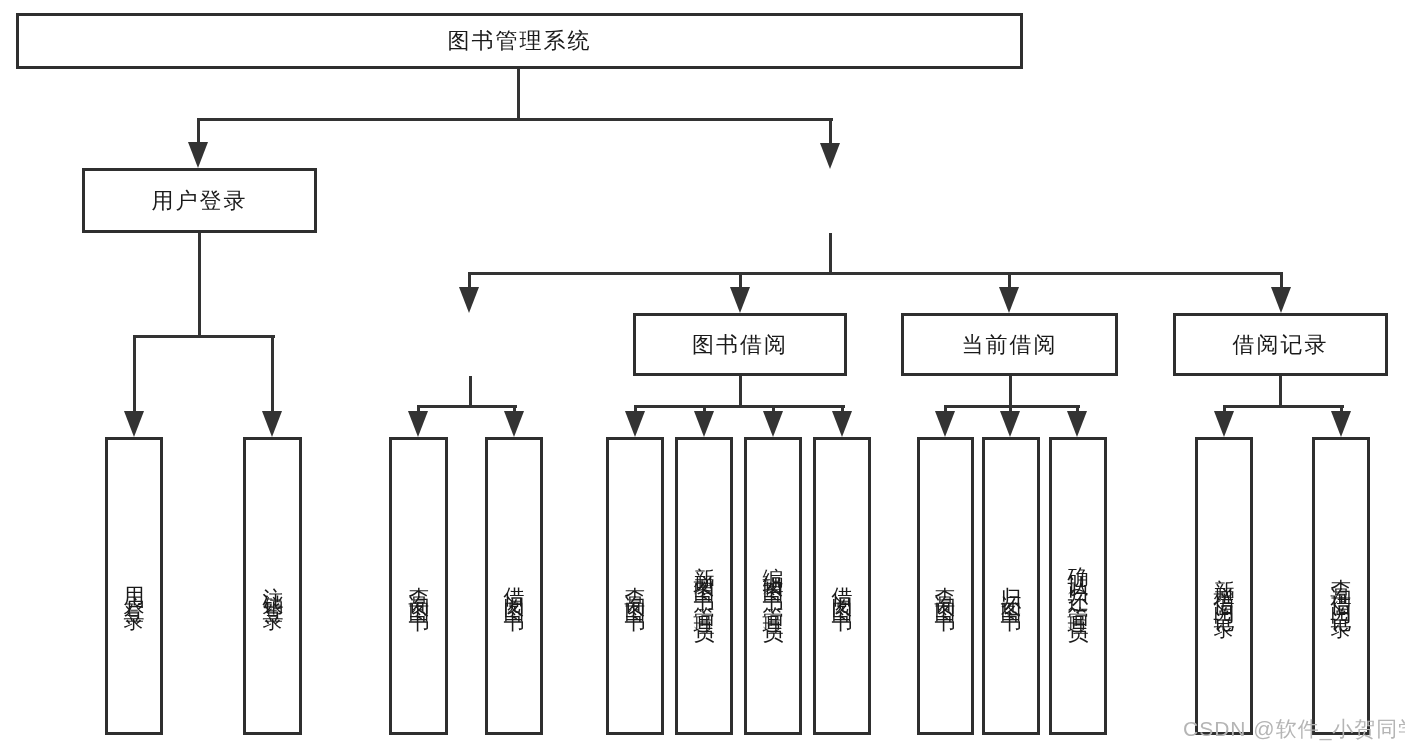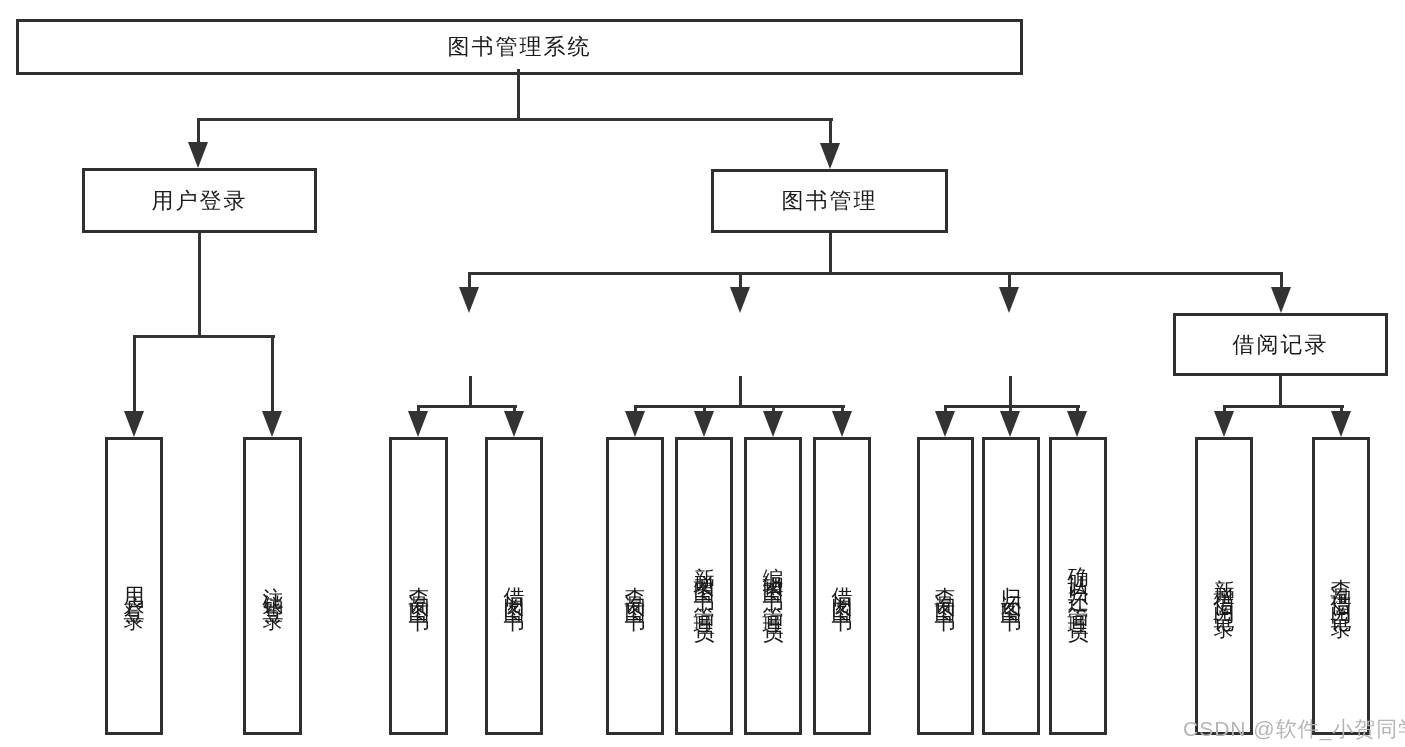--- a/index.html
+++ b/index.html
@@ -36,56 +36,59 @@
   .wm{
     position:absolute;left:1183px;top:715px;z-index:5;
     font-size:21px;letter-spacing:1px;color:var(--wm);white-space:nowrap;
   }
 </style>
 </head>
 <body>
 
 <div class="stage">
 
-  <div class="box hbox" style="left:16px;top:19px;width:1007px;height:56px;">
+  <div class="box hbox" style="left:16px;top:13px;width:1007px;height:56px;">
     <span>图书管理系统</span>
   </div>
 
   <div class="ln" style="left:517px;top:69px;width:3px;height:51px;"></div>
   <div class="ln" style="left:197px;top:118px;width:636px;height:3px;"></div>
   <div class="ln" style="left:197px;top:118px;width:3px;height:26px;"></div>
   <div class="ah" style="left:188px;top:142px;"></div>
   <div class="ln" style="left:829px;top:118px;width:3px;height:26px;"></div>
   <div class="ah" style="left:820px;top:143px;"></div>
 
   <div class="box hbox" style="left:82px;top:168px;width:235px;height:65px;">
     <span>用户登录</span>
-  </div>
-  <div class="box hbox" style="left:711px;top:169px;width:237px;height:64px;">
-    <span>图书管理</span>
   </div>
 
   <div class="ln" style="left:198px;top:233px;width:3px;height:104px;"></div>
   <div class="ln" style="left:133px;top:335px;width:142px;height:3px;"></div>
   <div class="ln" style="left:133px;top:335px;width:3px;height:77px;"></div>
   <div class="ah" style="left:124px;top:411px;"></div>
   <div class="ln" style="left:271px;top:335px;width:3px;height:77px;"></div>
   <div class="ah" style="left:262px;top:411px;"></div>
 
   <div class="ln" style="left:829px;top:233px;width:3px;height:41px;"></div>
   <div class="ln" style="left:468px;top:272px;width:815px;height:3px;"></div>
   <div class="ln" style="left:468px;top:272px;width:3px;height:16px;"></div>
   <div class="ah" style="left:459px;top:287px;"></div>
   <div class="ln" style="left:739px;top:272px;width:3px;height:16px;"></div>
   <div class="ah" style="left:730px;top:287px;"></div>
   <div class="ln" style="left:1008px;top:272px;width:3px;height:16px;"></div>
   <div class="ah" style="left:999px;top:287px;"></div>
   <div class="ln" style="left:1280px;top:272px;width:3px;height:16px;"></div>
   <div class="ah" style="left:1271px;top:287px;"></div>
 
+  <div class="box hbox" style="left:633px;top:313px;width:214px;height:63px;">
+    <span>图书借阅</span>
+  </div>
+  <div class="box hbox" style="left:901px;top:313px;width:217px;height:63px;">
+    <span>当前借阅</span>
+  </div>
   <div class="box hbox" style="left:1173px;top:313px;width:215px;height:63px;">
     <span>借阅记录</span>
   </div>
 
   <div class="ln" style="left:469px;top:376px;width:3px;height:31px;"></div>
   <div class="ln" style="left:417px;top:405px;width:100px;height:3px;"></div>
   <div class="ln" style="left:417px;top:405px;width:3px;height:7px;"></div>
   <div class="ah" style="left:408px;top:411px;"></div>
   <div class="ln" style="left:513px;top:405px;width:3px;height:7px;"></div>
   <div class="ah" style="left:504px;top:411px;"></div>

